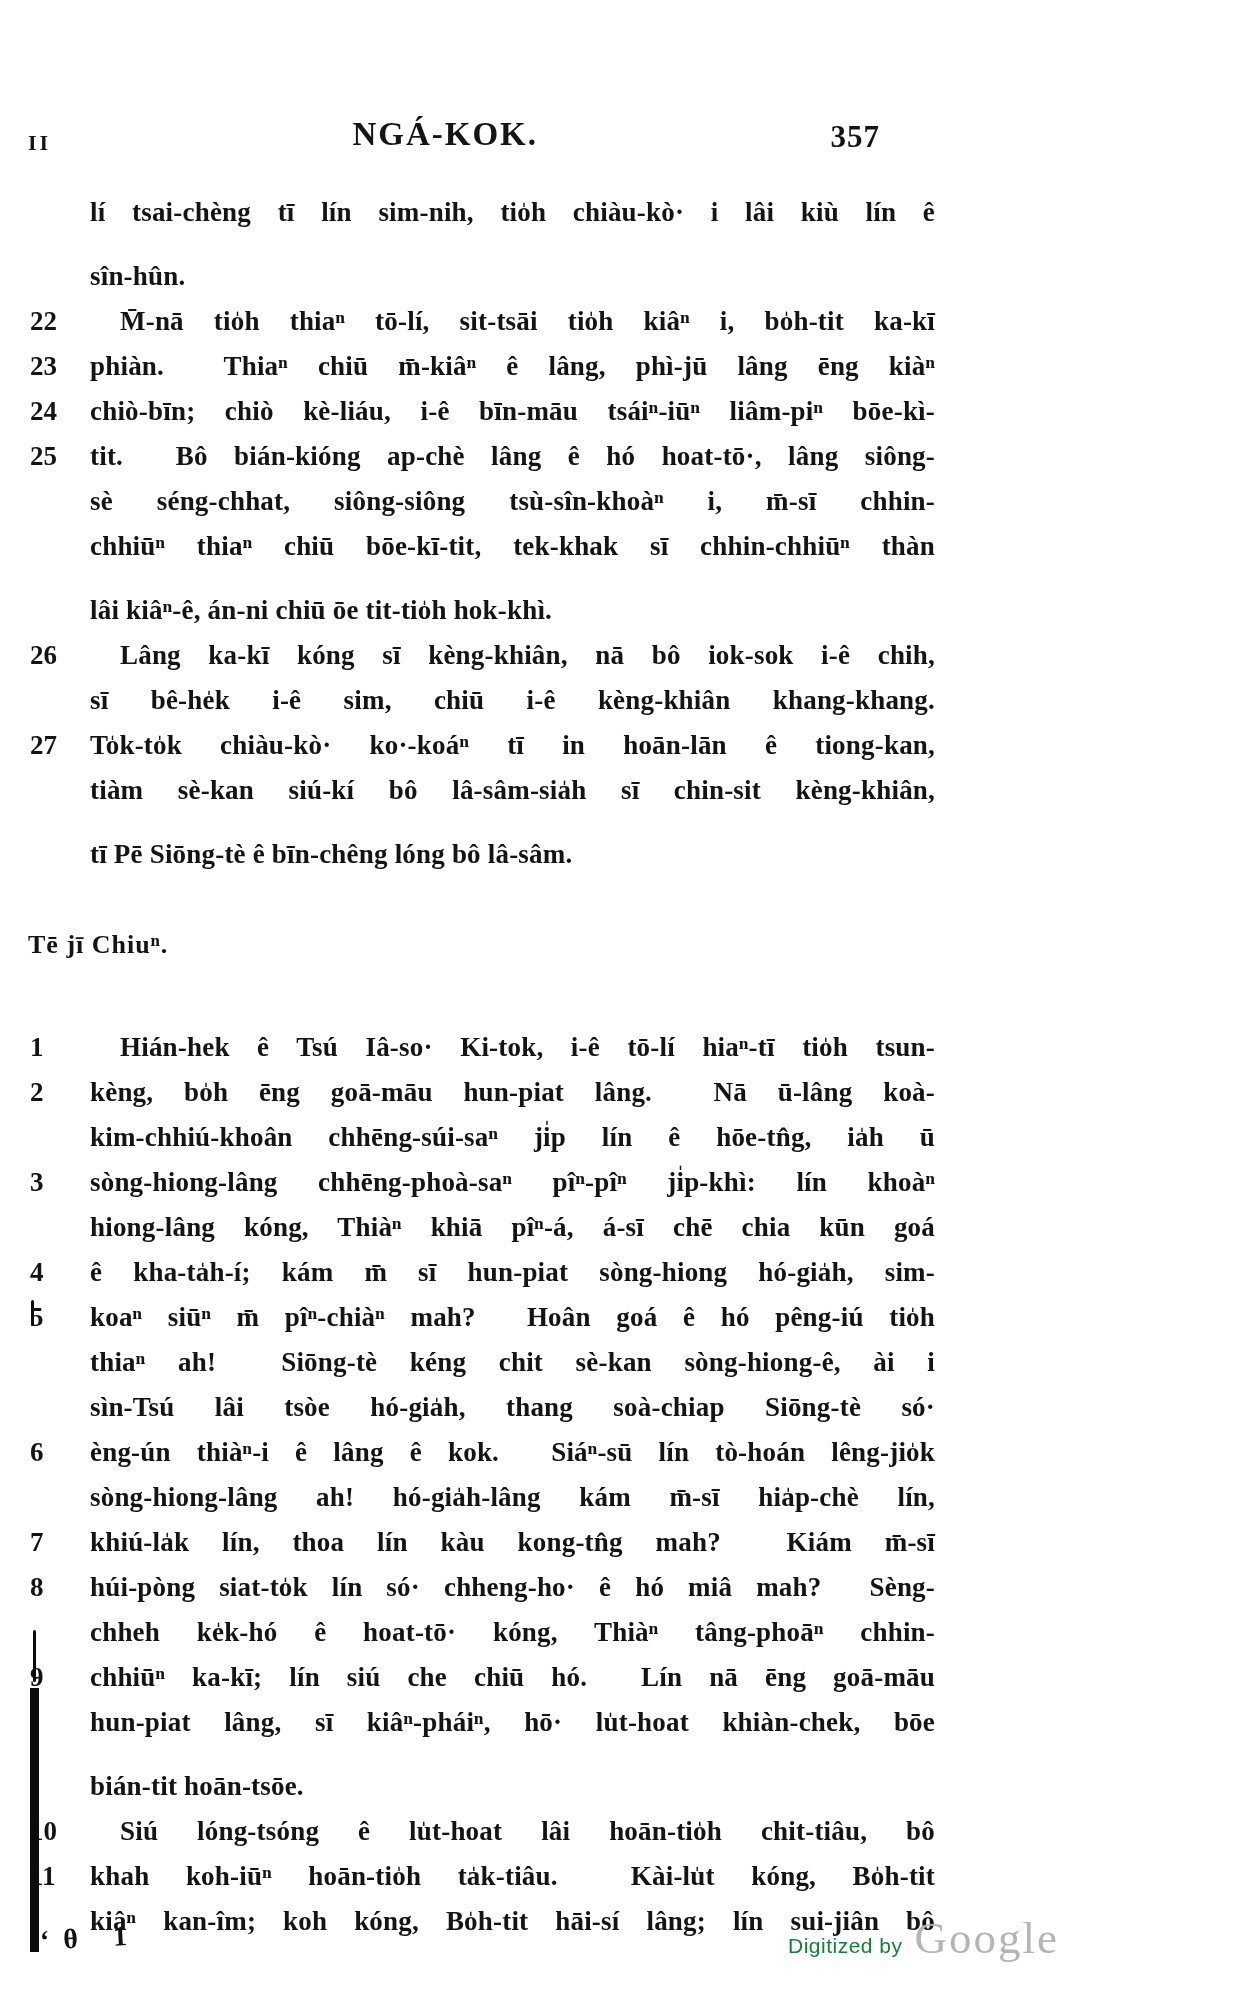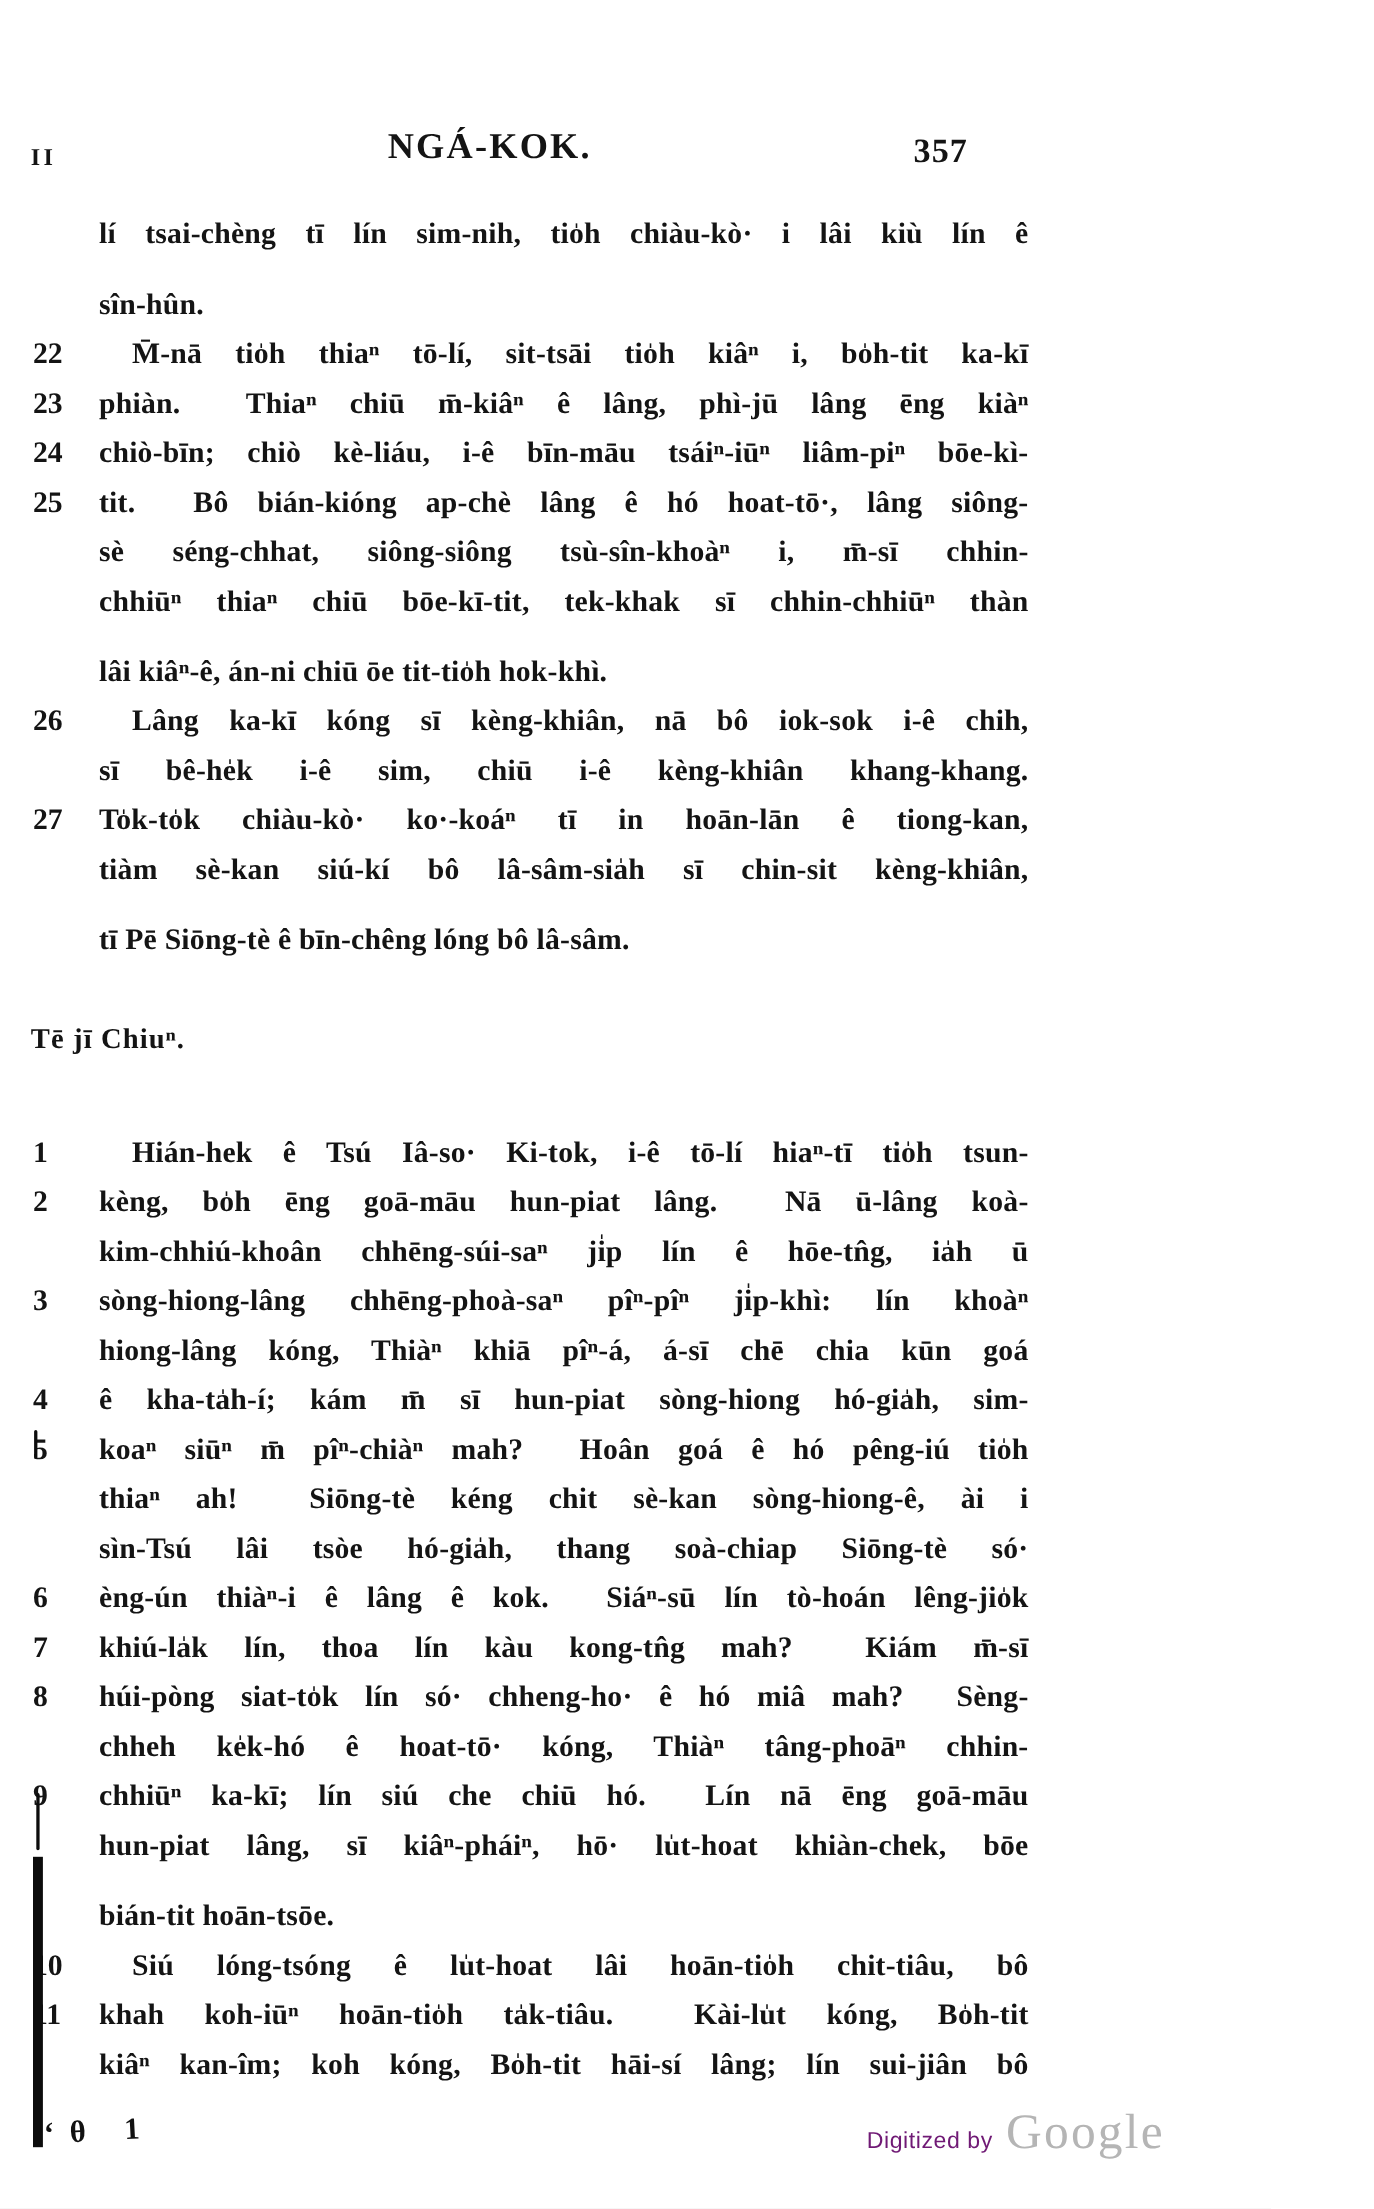--- a/index.html
+++ b/index.html
@@ -43,21 +43,21 @@
   .bar3 { left: 31px; top: 1300px; width: 3px;  height: 26px; border-radius: 2px; }
 
   .artifact {
     position: absolute; left: 40px; top: 1922px;
     font-size: 28px; letter-spacing: 14px;
     transform: rotate(-3deg); color: #111;
   }
   .watermark { position: absolute; left: 788px; top: 1912px; display: flex; align-items: baseline; }
   .wm-prefix {
     font-family: "Liberation Sans", "DejaVu Sans", sans-serif;
-    font-weight: 400; font-size: 21px; color: #701a75; letter-spacing: 0.5px;
+    font-weight: 400; font-size: 21px; color: #15803d; letter-spacing: 0.5px;
   }
   .wm-logo {
     font-family: "Liberation Serif", "DejaVu Serif", serif;
     font-weight: 400; font-size: 45px; color: #b5b5b5;
     margin-left: 12px; letter-spacing: 2px;
   }
 </style>
 </head>
 <body>
 
@@ -163,20 +163,24 @@
         </div>
         <div class="line">
           <span class="vnum"></span>
           <span class="vtext">sìn-Tsú lâi tsòe hó-gia̍h, thang soà-chiap Siōng-tè só·</span>
         </div>
         <div class="line">
           <span class="vnum">6</span>
           <span class="vtext">èng-ún thiàⁿ-i ê lâng ê kok.&nbsp; Siáⁿ-sū lín tò-hoán lêng-jio̍k</span>
         </div>
         <div class="line">
+          <span class="vnum"></span>
+          <span class="vtext">sòng-hiong-lâng ah! hó-gia̍h-lâng kám m̄-sī hia̍p-chè lín,</span>
+        </div>
+        <div class="line">
           <span class="vnum">7</span>
           <span class="vtext">khiú-la̍k lín, thoa lín kàu kong-tn̂g mah?&nbsp; Kiám m̄-sī</span>
         </div>
         <div class="line">
           <span class="vnum">8</span>
           <span class="vtext">húi-pòng siat-to̍k lín só· chheng-ho· ê hó miâ mah?&nbsp; Sèng-</span>
         </div>
         <div class="line">
           <span class="vnum"></span>
           <span class="vtext">chheh ke̍k-hó ê hoat-tō· kóng, Thiàⁿ tâng-phoāⁿ chhin-</span>

